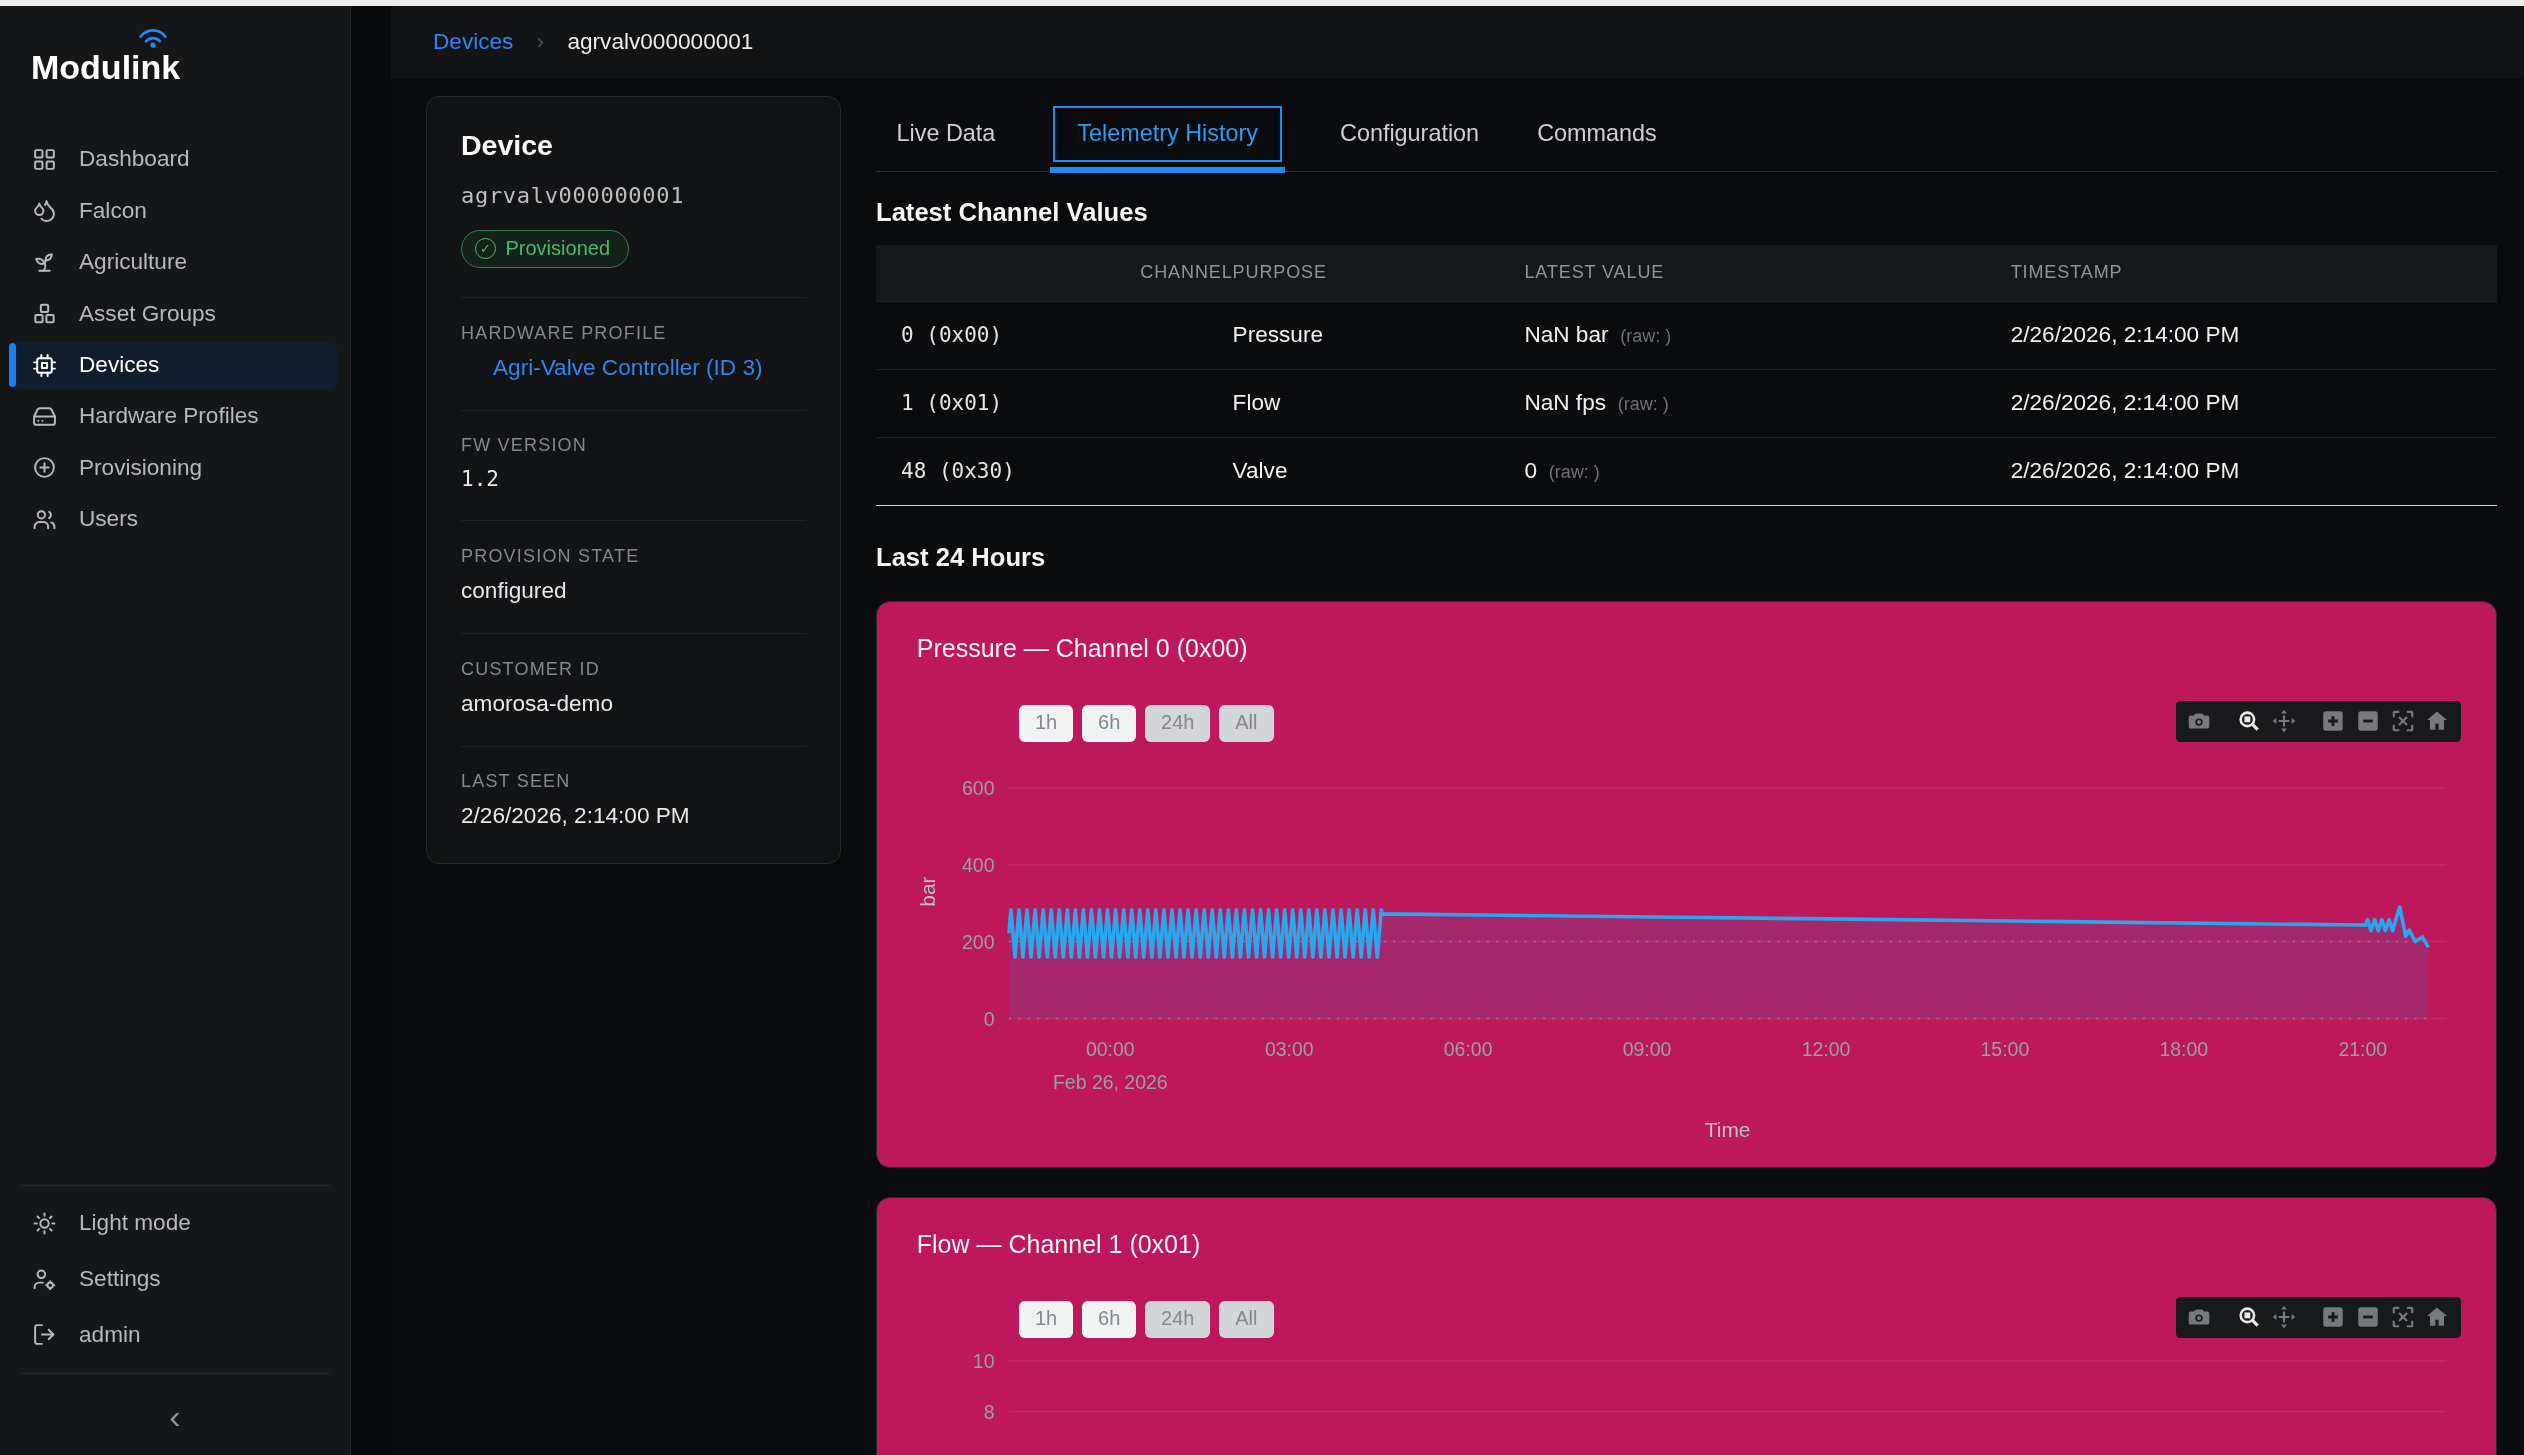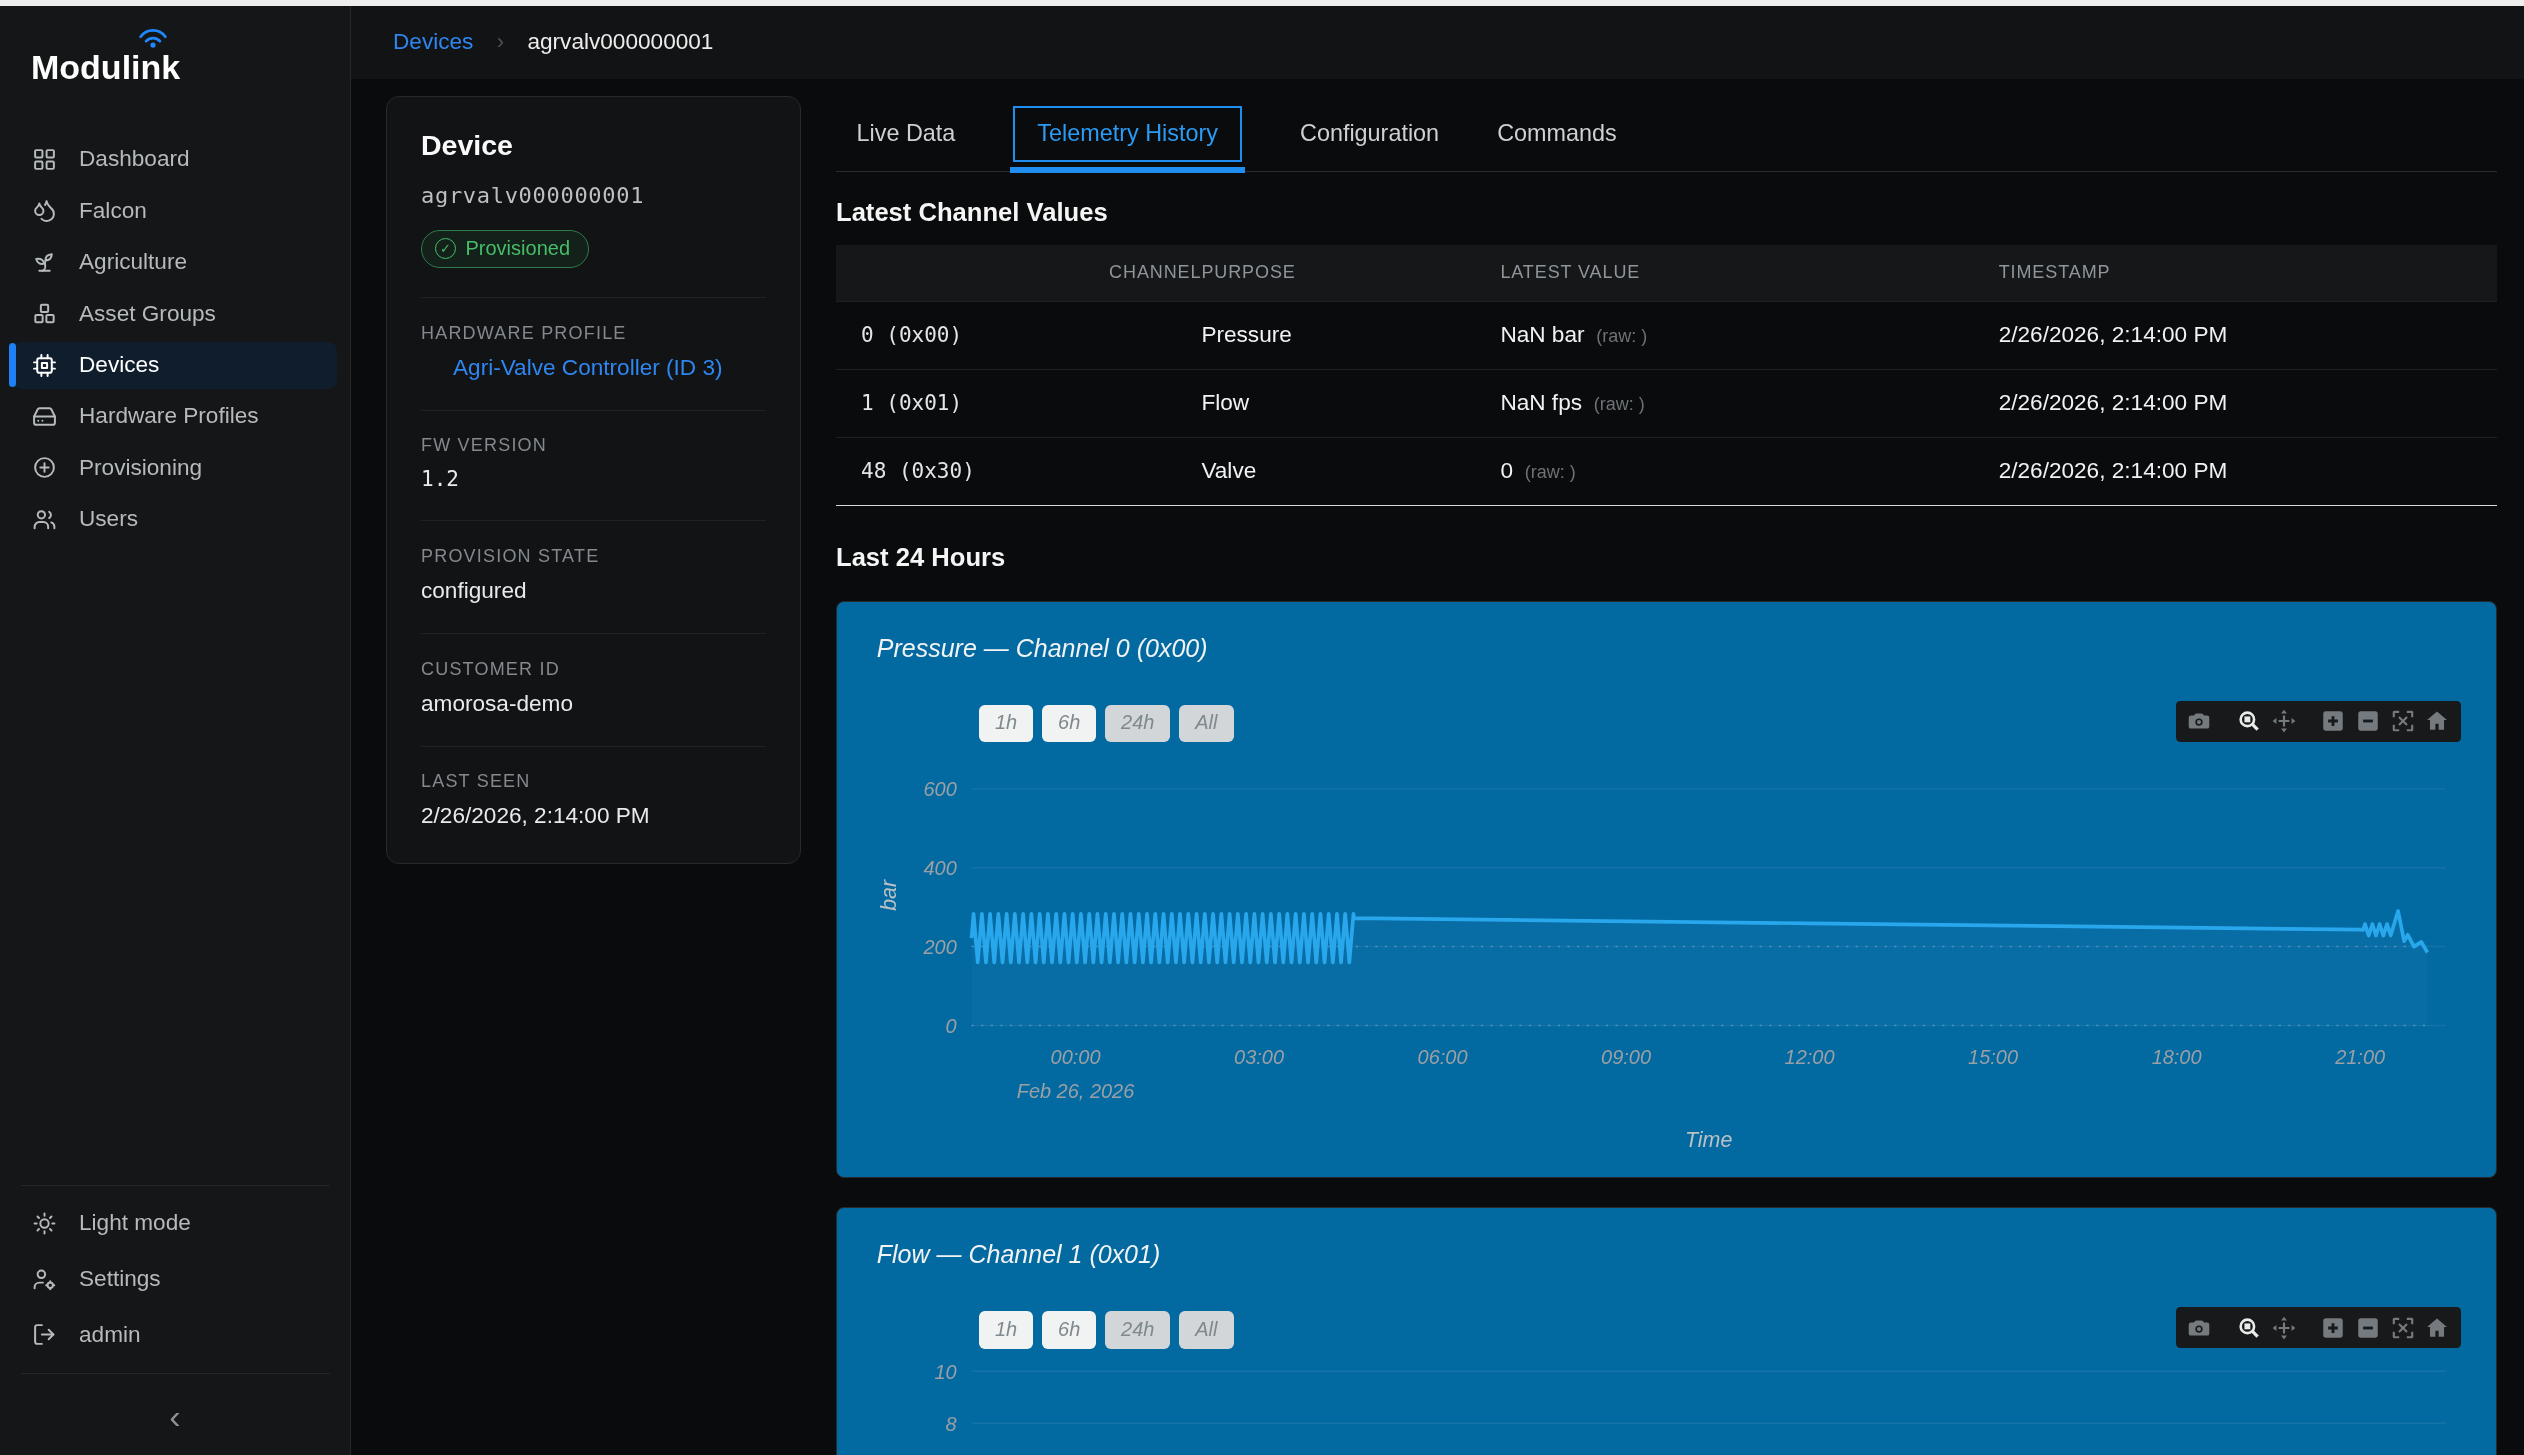--- a/index.html
+++ b/index.html
@@ -1,19 +1,19 @@
 <!DOCTYPE html>
 <html style="font-size:11.7px"><head>
 <meta charset="utf-8">
 <style>
   * { margin:0; padding:0; box-sizing:border-box; }
   html,body { width:2525px; height:1455px; overflow:hidden; }
   body { background:#090a0b; font-family:"Liberation Sans", sans-serif; color:#e8e8e8; }
   .top-strip { height:5.8px; background:#eeeeee; }
-  .app { display:flex; height:1449px; }
+  .app { display:flex; height:1449px;gap:40px; }
 
   
   .sidebar { width:351px; min-width:351px; background:#151617; border-right:0.7px solid #262829;
              display:flex; flex-direction:column; }
   .logo { padding:42px 29px 5.8px 31px; font-size:34px; font-weight:bold; color:#ffffff; position:relative; }
   .logo .wifi { position:absolute; left:136px; top:19px; }
   .nav { margin-top:39px; }
   .nav-item { display:flex; align-items:center; gap:22px; height:47px; margin:4.4px 13px; padding:0 19px;
               border-radius:8.8px; color:#b5babd; font-size:22.6px; position:relative; cursor:pointer;text-align:center; }
   .nav-item svg { width:25px; height:25px; flex:none; stroke:currentColor; }
@@ -64,22 +64,22 @@
   .channel thead th { background:#161718; color:#8e959b; font-weight:normal; font-size:18px;
                       letter-spacing:0.9px; text-align:left; padding:17.5px 0; }
   .channel th:nth-child(1){ padding-left:25px; width:22%;text-align:right; }
   .channel th:nth-child(2){ width:18%; }
   .channel th:nth-child(3){ width:30%; }
   .channel td { border-top:0.7px solid #1f2122; padding:20.5px 0; font-size:22.6px; color:#f1f2f3; }
   .channel td:first-child { padding-left:25px; font-family:"DejaVu Sans Mono", monospace; font-size:21px; color:#e3e4e5; }
   .raw { font-size:18px; color:#6d7276; margin-left:11.7px; }
 
   
-  .chart-card { margin-top:29px; background:#0369a1; border:0.7px solid #27292a; border-radius:8px;
-                padding:32px 31px 17.5px; position:relative;font-style:italic; }
+  .chart-card { margin-top:29px; background:#be185d; border:0.7px solid #27292a; border-radius:14px;
+                padding:32px 31px 17.5px; position:relative; }
   .chart-title { font-size:25px; color:#f2f3f4; margin-left:8.8px; }
   .chart-controls { margin-top:41px; display:flex; align-items:center; position:relative; height:39px; }
   .range-group { margin-left:111px; display:flex; gap:8.8px; }
   .range-btn { background:#f1f2f2; color:#7f898e; font-size:20px; padding:6.6px 16px 8px; border-radius:5.8px; cursor:pointer; }
   .range-btn.dim { background:#d2d6d8;text-align:center; }
   .modebar { position:absolute; right:4.4px; top:-2.9px; display:flex; align-items:center; gap:8.8px;
              background:#17191a; border-radius:4.4px; padding:7.3px 10.2px; }
   .mb-icon { width:26px; height:26px; color:#747a7e; cursor:pointer; }
   .mb-icon svg { width:100%; height:100%; }
   .mb-icon.active { color:#e9eaea; }

